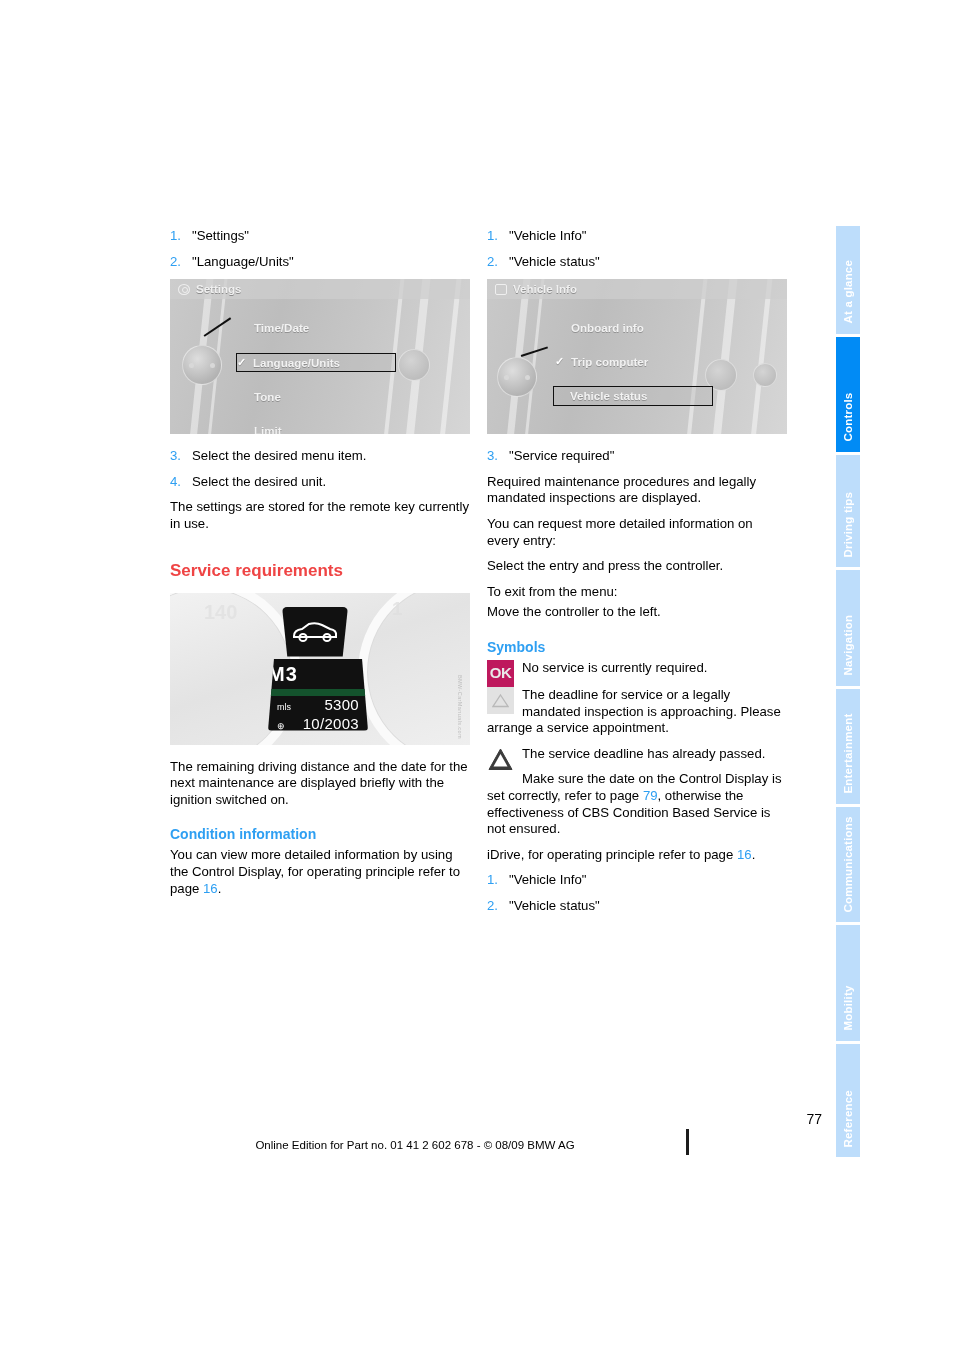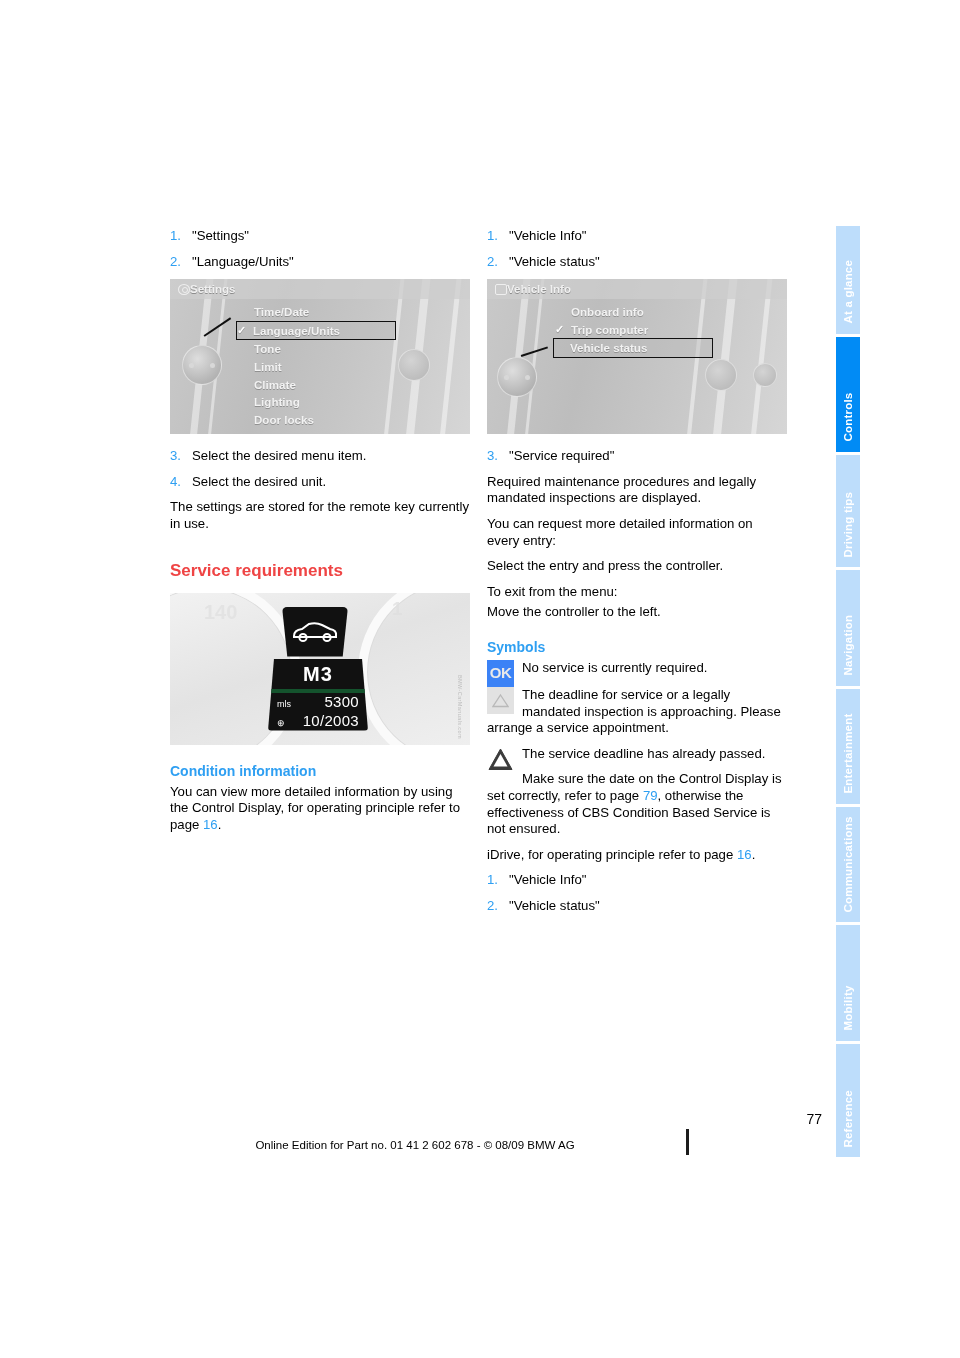--- a/index.html
+++ b/index.html
@@ -129,21 +129,21 @@
     float: left;
     width: 27px;
     height: 27px;
     margin: 0 8px 0 0;
     display: flex;
     align-items: center;
     justify-content: center;
     box-sizing: border-box;
   }
   .sym-ok {
-    background: #3b82f6;
+    background: #be185d;
     color: #e9e9e9;
     font-size: 15px;
     font-weight: bold;
     letter-spacing: -0.5px;
     font-family: "Liberation Sans", sans-serif;
   }
   .sym-warn-light { background: #e2e2e2; }
   .sym-warn-dark  { background: #ffffff; }
 
   
@@ -166,20 +166,21 @@
     transform: rotate(6deg);
   }
   .idrive-header {
     position: absolute;
     left: 0; top: 0;
     width: 100%;
     height: 20px;
     background: rgba(205,205,205,0.75);
     display: flex;
     align-items: center;
+    gap: 6px;
     padding-left: 8px;
     box-sizing: border-box;
   }
   .idrive-header .hdr-text {
     color: #f0f0f0;
     font-size: 11.5px;
     font-weight: bold;
     text-shadow: 0 1px 0 rgba(90,90,90,.55);
   }
   .hdr-ico {
@@ -204,20 +205,21 @@
   }
   .menu-item {
     color: #f2f2f2;
     font-size: 11.6px;
     font-weight: bold;
     line-height: 17.6px;
     text-shadow: 0 1px 0 rgba(100,100,100,.5);
     padding-left: 16px;
     position: relative;
     white-space: nowrap;
+    margin-top: 16px;
   }
   .menu-item .chk {
     position: absolute;
     left: 0; top: 0;
     color: #ffffff;
     font-size: 11px;
   }
   .menu-item.selected {
     border: 1.6px solid #101010;
     background: rgba(180,180,180,0.35);
@@ -277,26 +279,26 @@
   .cluster-data-box {
     position: absolute;
     left: 98px; top: 66px;
     width: 100px; height: 72px;
     background: #111111;
     border-radius: 4px;
     clip-path: polygon(6% 0, 94% 0, 100% 100%, 0 100%);
     color: #ffffff;
   }
   .cluster-model {
-    text-align: center;
+    text-align: left;
     font-size: 20px;
     font-weight: bold;
     letter-spacing: 1px;
     line-height: 30px;
-    border-bottom: 4px solid #14532d;
+    border-bottom: 7px solid #14532d;
     margin: 0 0;
   }
   .cluster-row {
     display: flex;
     justify-content: space-between;
     align-items: baseline;
     padding: 1px 9px 0 9px;
     font-size: 9px;
   }
   .cluster-row .big {
@@ -477,20 +479,21 @@
           <div class="cluster-row">
             <span>⊕</span>
             <span class="big">10/2003</span>
           </div>
         </div>
 
         <div class="fig-credit">BMW-CarManuals.com</div>
       </div>
     </div>
 
+    <p>The remaining driving distance and the date for the next maintenance are displayed briefly with the ignition switched on.</p>
 
 
     <h3 class="sub-title" style="clear:both;">Condition information</h3>
     <p><span>You can view more detailed information by using the Control Display, for operating principle refer to page </span><span class="pageref">16</span><span>.</span></p>
   </div>
 
   <div class="col col-right">
 
     <div class="ol-item">
       <span class="ol-num">1.</span>

